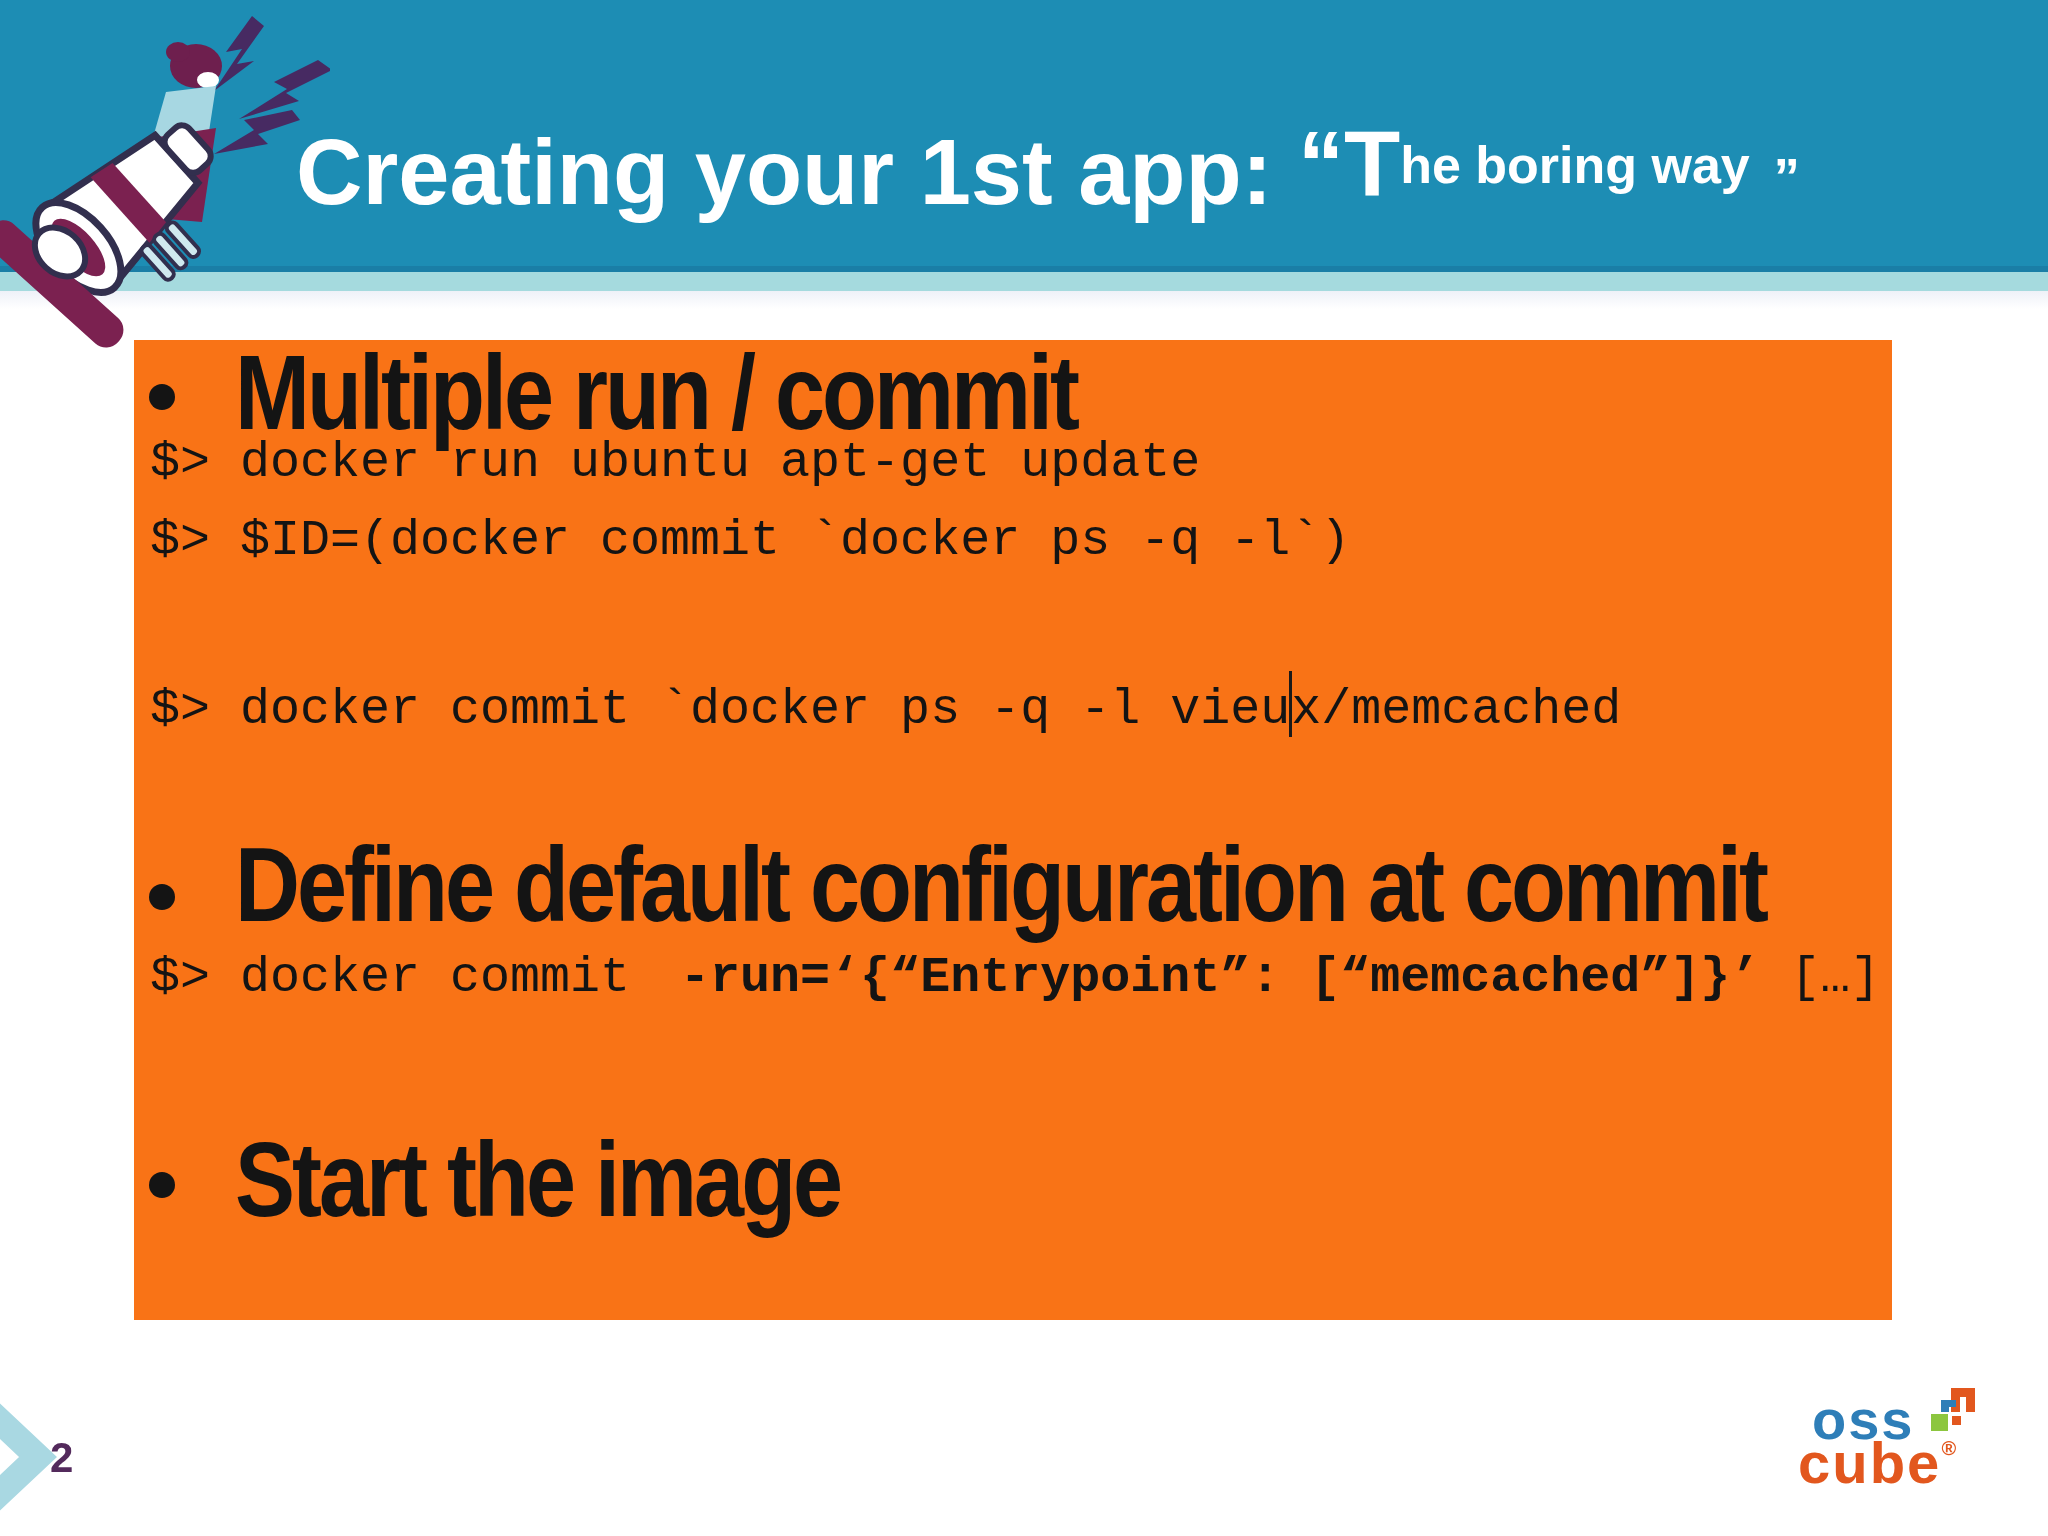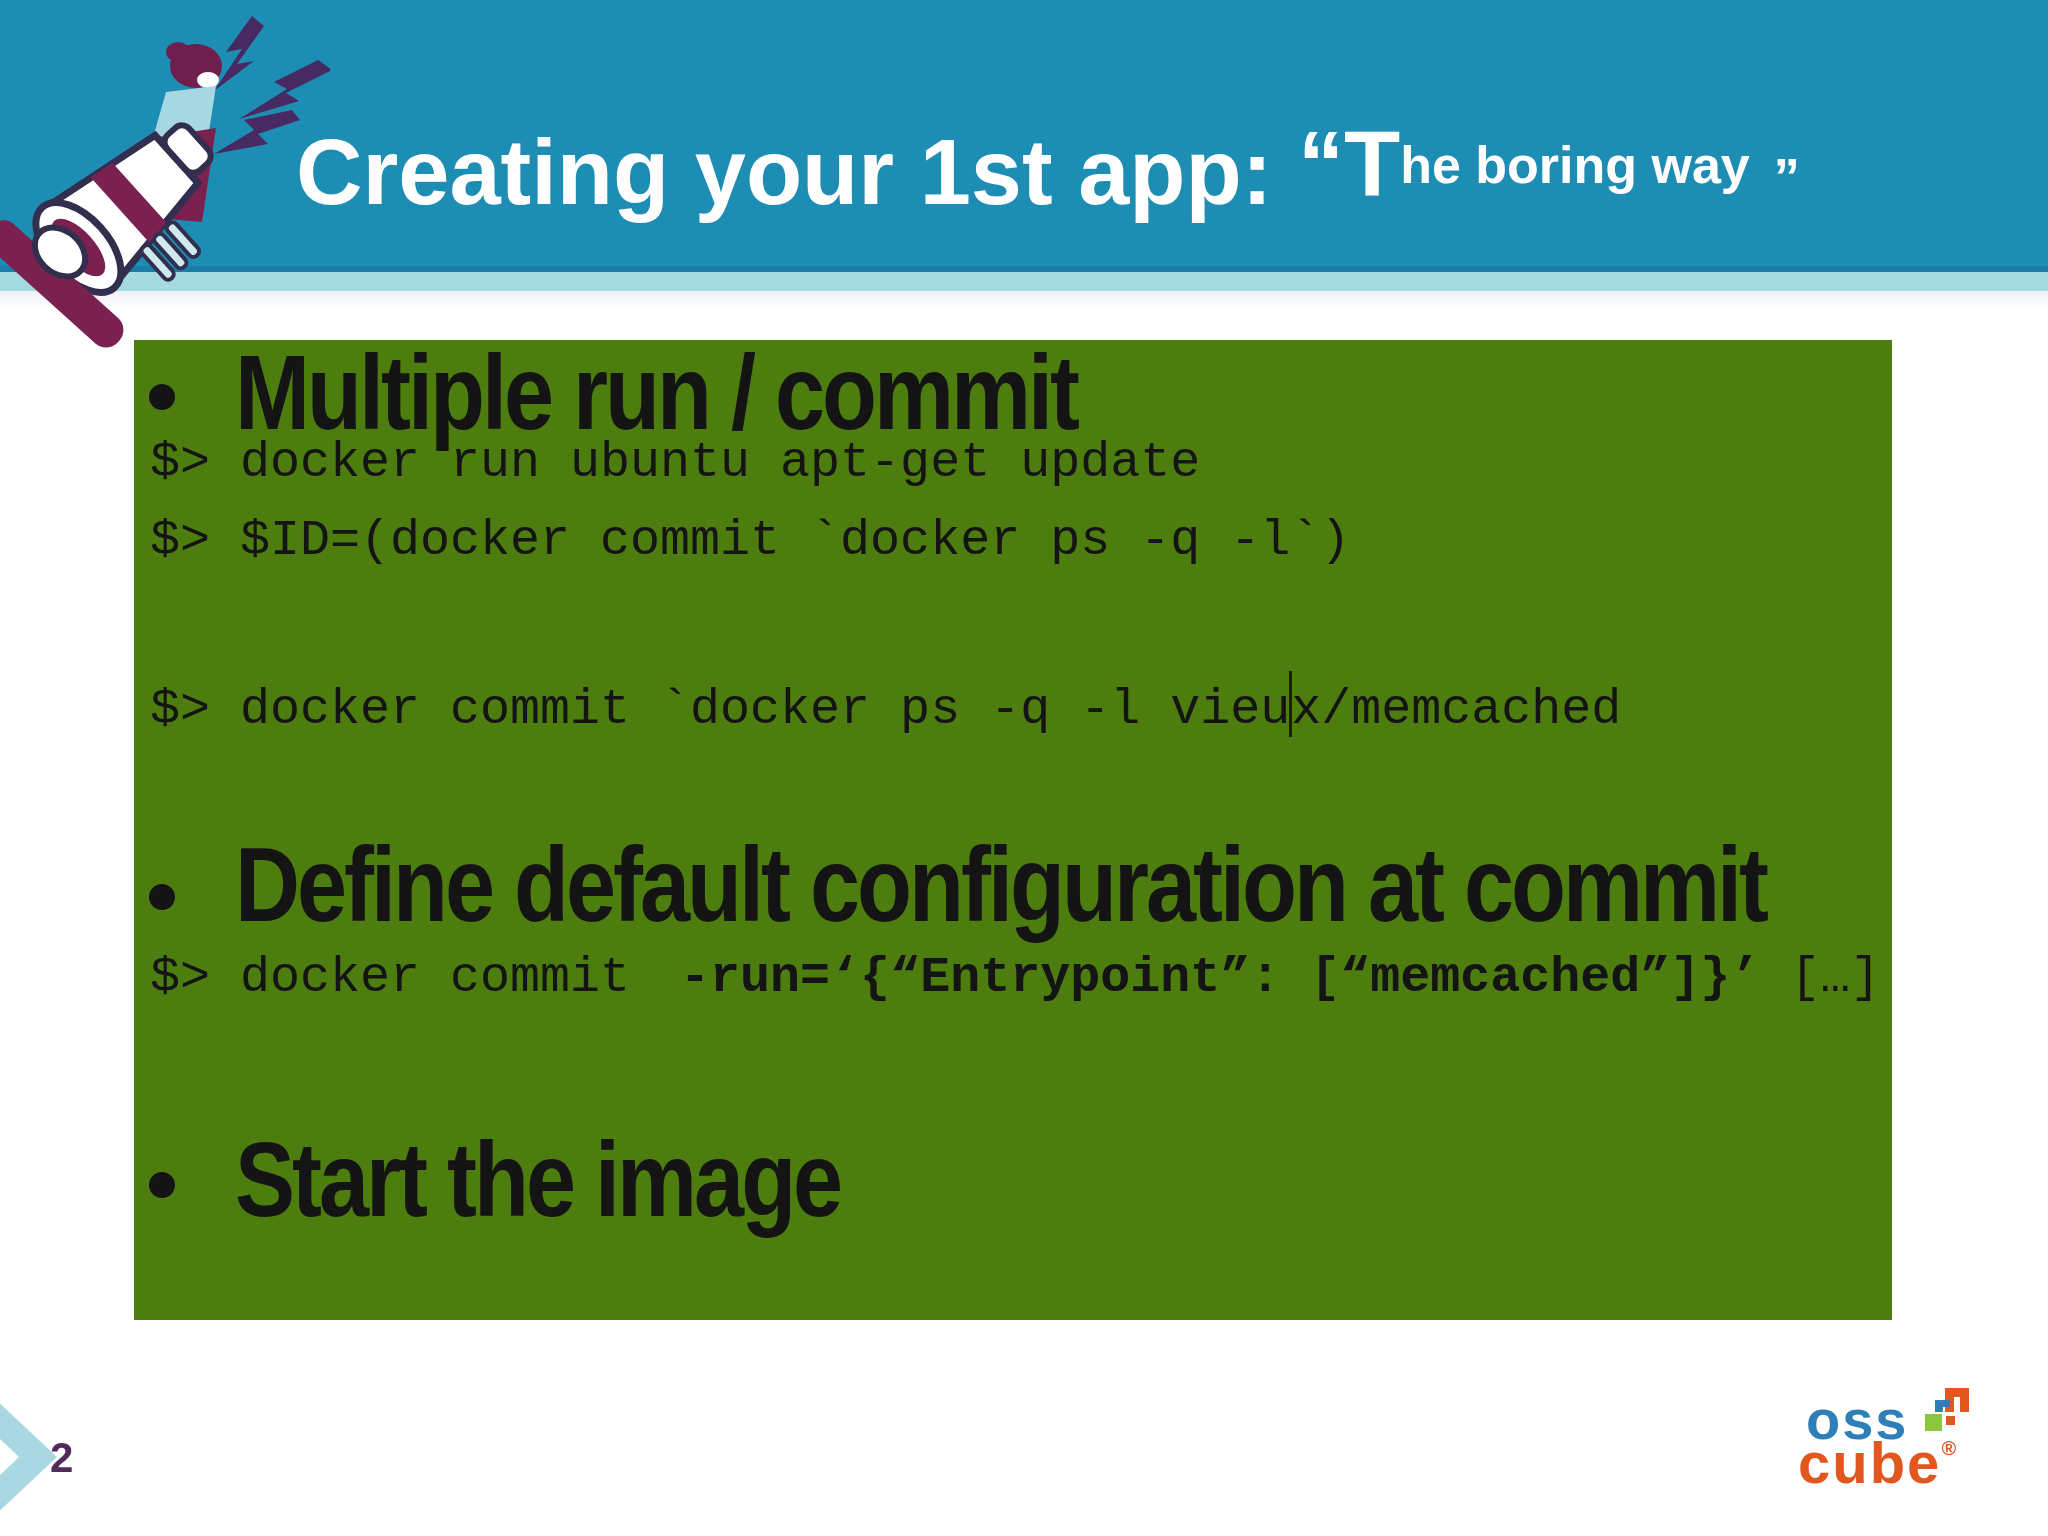--- a/index.html
+++ b/index.html
@@ -15,21 +15,21 @@
   .title{
     position:absolute;left:296px;top:120px;display:flex;align-items:center;
     white-space:pre;color:#ffffff;font-weight:bold;z-index:3;
   }
   .t-main{font-size:92px;}
   .t-big{font-size:92px;position:relative;top:-8px;}
   .t-small{font-size:52px;position:relative;top:-8px;}
   .t-quote{font-size:52px;position:relative;top:4px;margin-left:24px;}
   .megaphone{position:absolute;left:0;top:0;z-index:2;}
   
-  .panel{position:absolute;left:134px;top:340px;width:1758px;height:980px;background:#4d7c0f;}
+  .panel{position:absolute;left:134px;top:340px;width:1758px;height:980px;background:#f97316;}
   .dot{position:absolute;left:15px;width:26px;height:26px;border-radius:50%;background:#141414;}
   .d1{top:44px;} .d2{top:544px;} .d3{top:832px;}
   .heading{
     position:absolute;left:101px;color:#141414;font-weight:bold;
     font-size:90px;line-height:1;letter-spacing:-3px;white-space:pre;
     transform:scaleY(1.18);transform-origin:0 0;
   }
   .h1{top:-1px;} .h2{top:491px;} .h3{top:786px;}
   .code{
     position:absolute;left:16px;color:#141414;white-space:pre;
@@ -39,21 +39,21 @@
   .c1{top:98px;} .c2{top:176px;} .c3{top:257px;} .c4{top:331px;} .c5{top:613px;} .c6{top:895px;}
   .code b{font-weight:bold;margin-left:20px;}
   .caret{
     display:inline-block;width:3px;height:66px;background:#1a1a1a;
     vertical-align:-14px;margin:0 -1px;
   }
   
   .pagenum{position:absolute;left:50px;top:1434px;font-size:42px;font-weight:bold;color:#532a5c;}
   .chevron{position:absolute;left:0;top:1402px;}
   .logo{position:absolute;left:1798px;top:1392px;width:220px;line-height:1;}
-  .logo-row1{display:flex;align-items:flex-start;margin-left:8px;}
+  .logo-row1{display:flex;align-items:flex-start;margin-left:14px;}
   .logo-oss{color:#2e7eb8;font-size:56px;font-weight:bold;letter-spacing:2px;}
   .logo-icon{margin-left:8px;margin-top:-4px;}
   .logo-row2{margin-top:-14px;}
   .logo-cube{color:#e2571e;font-size:58px;font-weight:bold;letter-spacing:2px;margin-top:28px;}
   .logo-reg{color:#e2571e;font-size:20px;vertical-align:28px;font-weight:bold;}
 </style>
 </head>
 <body>
 
 <div class="slide">

